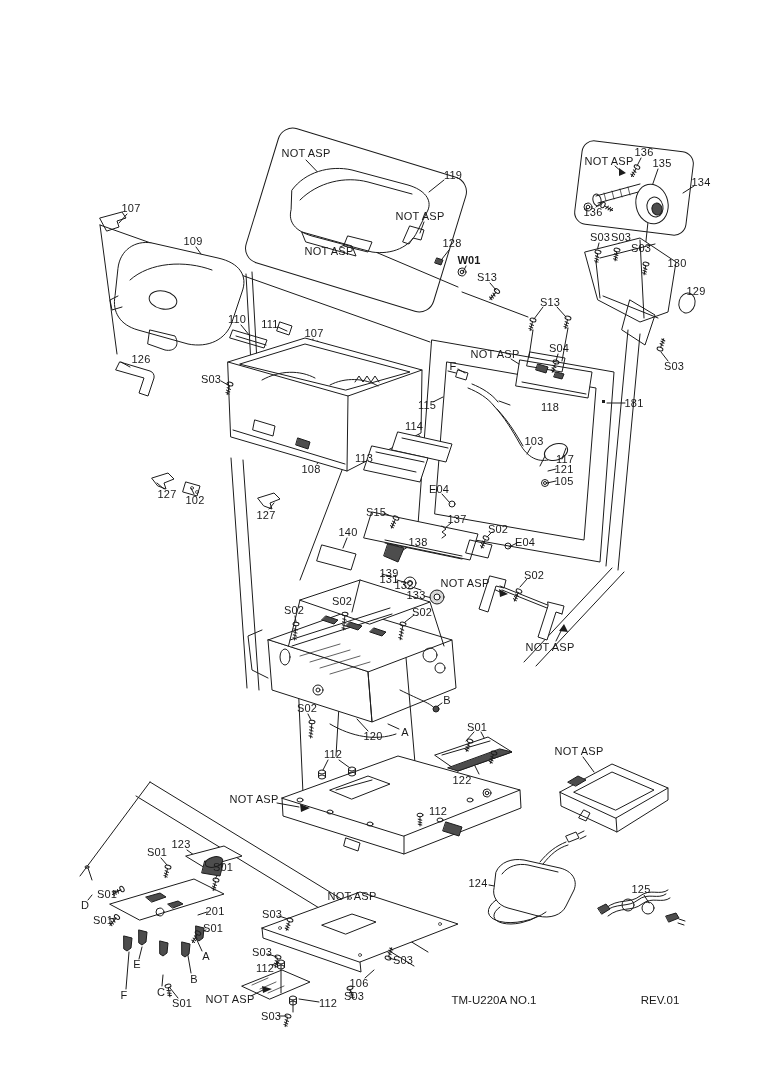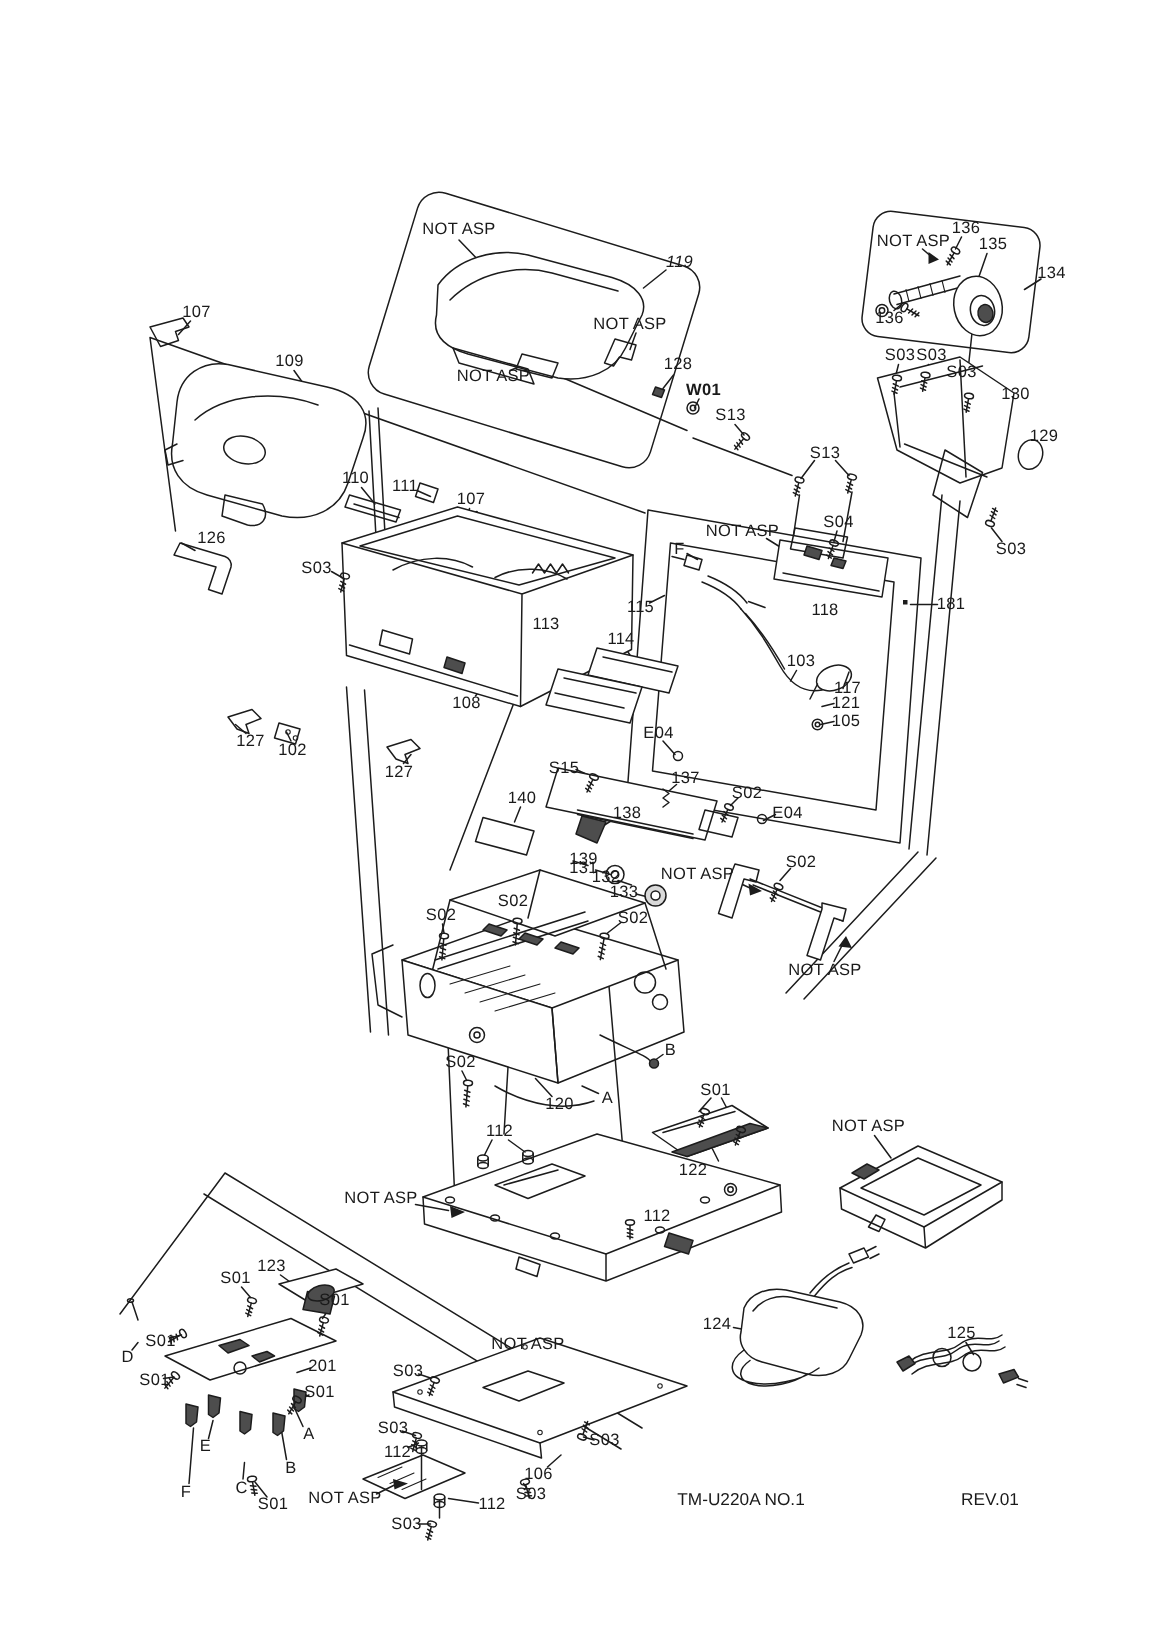--- a/index.html
+++ b/index.html
@@ -334,21 +334,21 @@
     <use href="#scr" transform="translate(420,815)"></use>
     <use href="#stand" transform="translate(322,772)"></use>
     <use href="#stand" transform="translate(352,769)"></use>
     <use href="#stand" transform="translate(281,962)"></use>
     <use href="#stand" transform="translate(293,998)"></use>
   </g>
 </svg>
 
 <div class="label-layer">
       <div class="part-label" style="left: 306px; top: 153px;">NOT ASP</div>
-      <div class="part-label" style="left: 453px; top: 175px; font-style: italic;">119</div>
+      <div class="part-label" style="left: 453px; top: 175px;">119</div>
       <div class="part-label" style="left: 420px; top: 216px;">NOT ASP</div>
       <div class="part-label" style="left: 452px; top: 243px;">128</div>
       <div class="part-label" style="left: 329px; top: 251px;">NOT ASP</div>
       <div class="part-label" style="left: 469px; top: 260px; font-weight: bold;">W01</div>
       <div class="part-label" style="left: 487px; top: 277px;">S13</div>
       <div class="part-label" style="left: 644px; top: 152px;">136</div>
       <div class="part-label" style="left: 609px; top: 161px;">NOT ASP</div>
       <div class="part-label" style="left: 662px; top: 163px;">135</div>
       <div class="part-label" style="left: 701px; top: 182px;">134</div>
       <div class="part-label" style="left: 593px; top: 212px;">136</div>
@@ -369,21 +369,21 @@
       <div class="part-label" style="left: 167px; top: 494px;">127</div>
       <div class="part-label" style="left: 195px; top: 500px;">102</div>
       <div class="part-label" style="left: 266px; top: 515px;">127</div>
       <div class="part-label" style="left: 550px; top: 302px;">S13</div>
       <div class="part-label" style="left: 559px; top: 348px;">S04</div>
       <div class="part-label" style="left: 495px; top: 354px;">NOT ASP</div>
       <div class="part-label" style="left: 453px; top: 366px;">F</div>
       <div class="part-label" style="left: 427px; top: 405px;">115</div>
       <div class="part-label" style="left: 518px; top: 407px; margin-left: 32px;">118</div>
       <div class="part-label" style="left: 634px; top: 403px;">181</div>
-      <div class="part-label" style="left: 364px; top: 416px;">113</div>
+      <div class="part-label" style="left: 364px; top: 458px;">113</div>
       <div class="part-label" style="left: 414px; top: 426px;">114</div>
       <div class="part-label" style="left: 534px; top: 441px;">103</div>
       <div class="part-label" style="left: 565px; top: 459px;">117</div>
       <div class="part-label" style="left: 564px; top: 469px;">121</div>
       <div class="part-label" style="left: 564px; top: 481px;">105</div>
       <div class="part-label" style="left: 439px; top: 489px;">E04</div>
       <div class="part-label" style="left: 376px; top: 512px;">S15</div>
       <div class="part-label" style="left: 457px; top: 519px;">137</div>
       <div class="part-label" style="left: 498px; top: 529px;">S02</div>
       <div class="part-label" style="left: 348px; top: 532px;">140</div>

